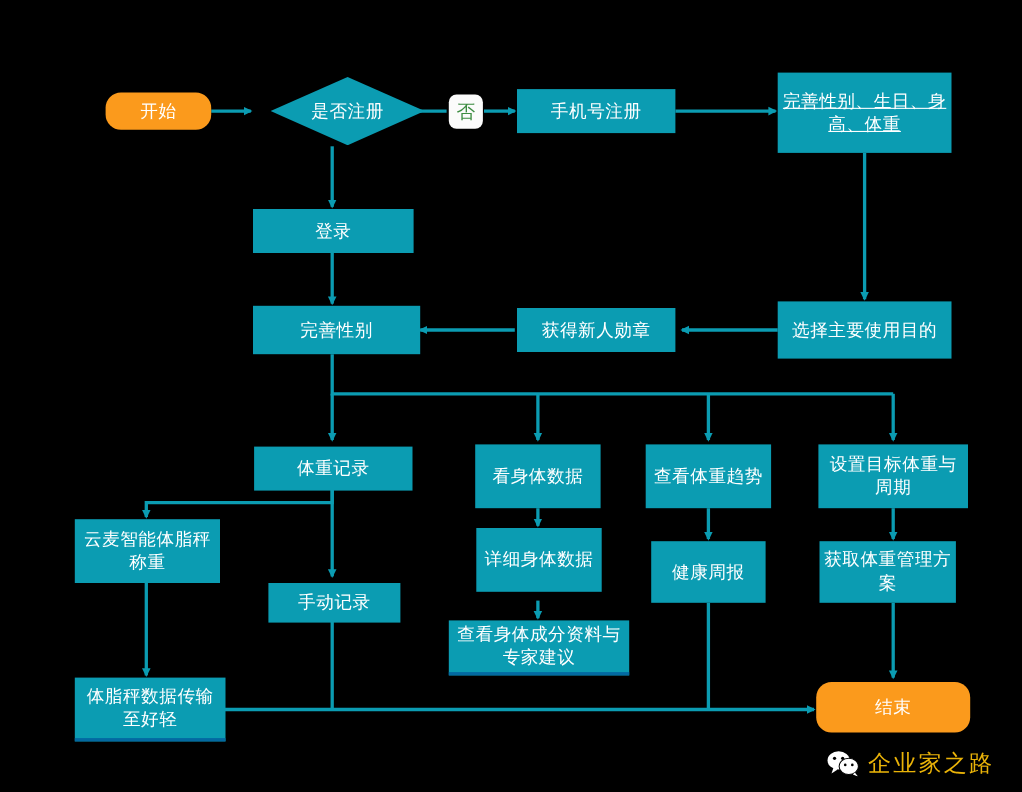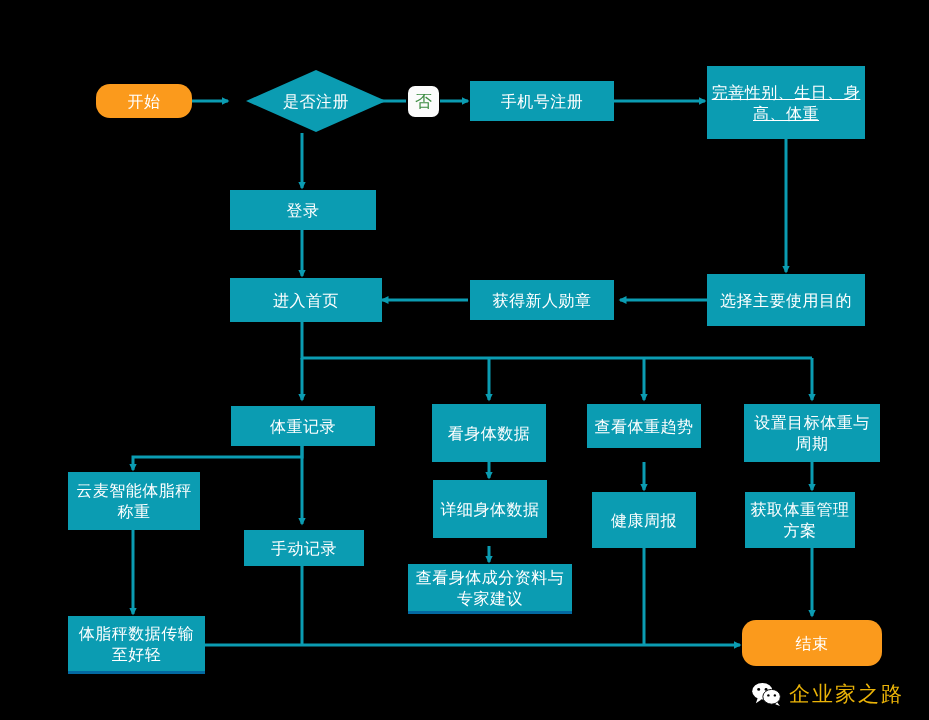--- a/index.html
+++ b/index.html
@@ -146,32 +146,32 @@
 
   <div class="node proc" style="left:707px;top:274px;width:158px;height:52px;">
     <span>选择主要使用目的</span>
   </div>
 
   <div class="node proc" style="left:470px;top:280px;width:144px;height:40px;">
     <span>获得新人勋章</span>
   </div>
 
   <div class="node proc" style="left:230px;top:278px;width:152px;height:44px;">
-    <span>进入首页</span>
+    <span>完善性别</span>
   </div>
 
   <div class="node proc" style="left:231px;top:406px;width:144px;height:40px;">
     <span>体重记录</span>
   </div>
 
   <div class="node proc" style="left:432px;top:404px;width:114px;height:58px;">
     <span>看身体数据</span>
   </div>
 
-  <div class="node proc" style="left:587px;top:404px;width:114px;height:44px;">
+  <div class="node proc" style="left:587px;top:404px;width:114px;height:58px;">
     <span>查看体重趋势</span>
   </div>
 
   <div class="node proc" style="left:744px;top:404px;width:136px;height:58px;">
     <span>设置目标体重与周期</span>
   </div>
 
   <div class="node proc" style="left:68px;top:472px;width:132px;height:58px;">
     <span>云麦智能体脂秤称重</span>
   </div>
@@ -181,21 +181,21 @@
   </div>
 
   <div class="node proc" style="left:433px;top:480px;width:114px;height:58px;">
     <span>详细身体数据</span>
   </div>
 
   <div class="node proc" style="left:592px;top:492px;width:104px;height:56px;">
     <span>健康周报</span>
   </div>
 
-  <div class="node proc" style="left:745px;top:492px;width:110px;height:56px;">
+  <div class="node proc" style="left:745px;top:492px;width:124px;height:56px;">
     <span>获取体重管理方案</span>
   </div>
 
   <div class="node proc b-blue" style="left:408px;top:564px;width:164px;height:50px;">
     <span>查看身体成分资料与专家建议</span>
   </div>
 
   <div class="node proc b-blue" style="left:68px;top:616px;width:137px;height:58px;">
     <span>体脂秤数据传输至好轻</span>
   </div>

